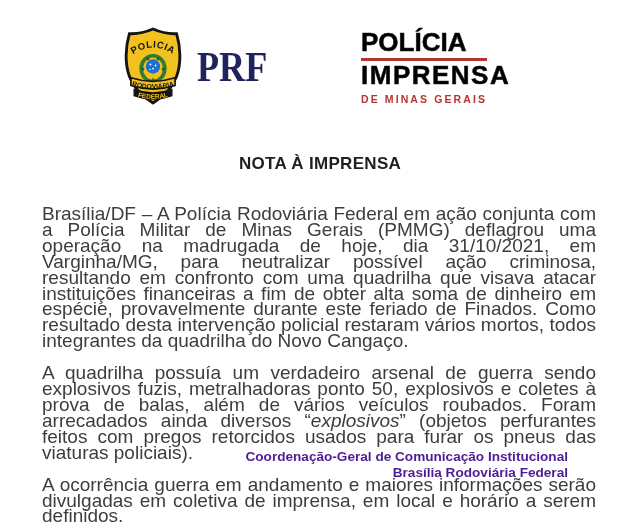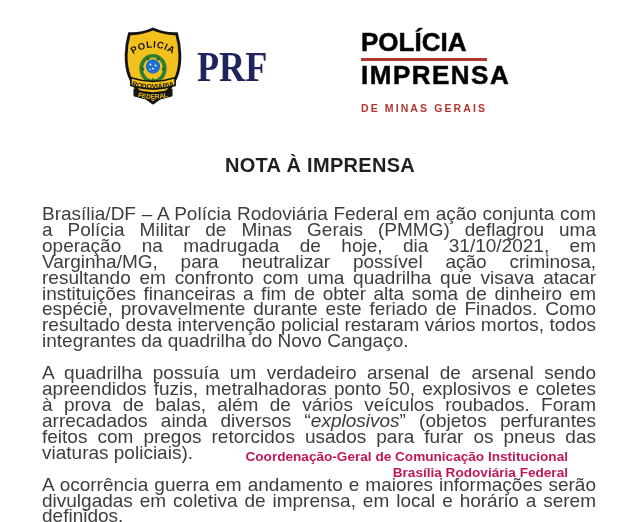--- a/index.html
+++ b/index.html
@@ -25,46 +25,46 @@
 
   .pm-logo{position:absolute;left:361px;top:29px;width:132px;}
   .pm-line1,.pm-line2{
     font-weight:bold;color:#000000;
     font-size:26px;line-height:27px;white-space:nowrap;
     -webkit-text-stroke:0.6px #191919;
   }
   .pm-line2{letter-spacing:1.5px;}
   .pm-rule{width:126px;height:3px;background:#b2362f;margin:2px 0 1px 0;}
   .pm-line3{
-    margin-top:13px;
+    margin-top:4px;
     font-weight:bold;color:#b2362f;
     font-size:10.5px;letter-spacing:2.1px;white-space:nowrap;
   }
 
   
   .note-title{
     position:absolute;left:42px;top:154px;width:556px;
-    text-align:center;font-weight:bold;font-size:20px;
+    text-align:center;font-weight:bold;font-size:17px;
     letter-spacing:0.3px;color:#1f1f1f;
   }
 
   
   .body-text{
     position:absolute;left:42px;top:206px;width:554px;
     font-size:19px;line-height:15.9px;color:#3d3d3d;
     text-align:justify;
   }
   .body-text p{margin:0 0 16px 0;}
   .italic{font-style:italic;}
 
   
   .footer-sign{
     position:absolute;right:72px;top:449px;
     text-align:right;font-weight:bold;
-    font-size:13.6px;line-height:15.6px;color:#be185d;
+    font-size:13.6px;line-height:15.6px;color:#4c1d95;
     white-space:nowrap;
   }
 </style>
 </head>
 <body>
 
 <div class="page">
 
   <svg class="prf-badge" viewBox="0 0 60 76" aria-hidden="true">
     <path d="M30 2 C37 5, 45 7, 53 6.5 C57 20, 57.5 36, 53 48 C49 59, 40 68, 30 74 C20 68, 11 59, 7 48 C2.5 36, 3 20, 7 6.5 C15 7, 23 5, 30 2 Z" fill="#f2c11d" stroke="#141414" stroke-width="2.8"></path>
@@ -107,21 +107,21 @@
     <div class="pm-line1">POLÍCIA</div>
     <div class="pm-rule"></div>
     <div class="pm-line2">IMPRENSA</div>
     <div class="pm-line3">DE MINAS GERAIS</div>
   </div>
 
   <div class="note-title">NOTA À IMPRENSA</div>
 
   <div class="body-text">
     <p>Brasília/DF – A Polícia Rodoviária Federal em ação conjunta com a Polícia Militar de Minas Gerais (PMMG) deflagrou uma operação na madrugada de hoje, dia 31/10/2021, em Varginha/MG, para neutralizar possível ação criminosa, resultando em confronto com uma quadrilha que visava atacar instituições financeiras a fim de obter alta soma de dinheiro em espécie, provavelmente durante este feriado de Finados. Como resultado desta intervenção policial restaram vários mortos, todos integrantes da quadrilha do Novo Cangaço.</p>
-    <p><span>A quadrilha possuía um verdadeiro arsenal de arsenal sendo apreendidos fuzis, metralhadoras ponto 50, explosivos e coletes à prova de balas, além de vários veículos roubados. Foram arrecadados ainda diversos “</span><span class="italic">explosivos</span><span>” (objetos perfurantes feitos com pregos retorcidos usados para furar os pneus das viaturas policiais).</span></p>
+    <p><span>A quadrilha possuía um verdadeiro arsenal de guerra sendo explosivos fuzis, metralhadoras ponto 50, explosivos e coletes à prova de balas, além de vários veículos roubados. Foram arrecadados ainda diversos “</span><span class="italic">explosivos</span><span>” (objetos perfurantes feitos com pregos retorcidos usados para furar os pneus das viaturas policiais).</span></p>
     <p>A ocorrência guerra em andamento e maiores informações serão divulgadas em coletiva de imprensa, em local e horário a serem definidos.</p>
   </div>
 
   <div class="footer-sign">
     <div>Coordenação-Geral de Comunicação Institucional</div>
     <div>Brasília Rodoviária Federal</div>
   </div>
 
 </div>
 

